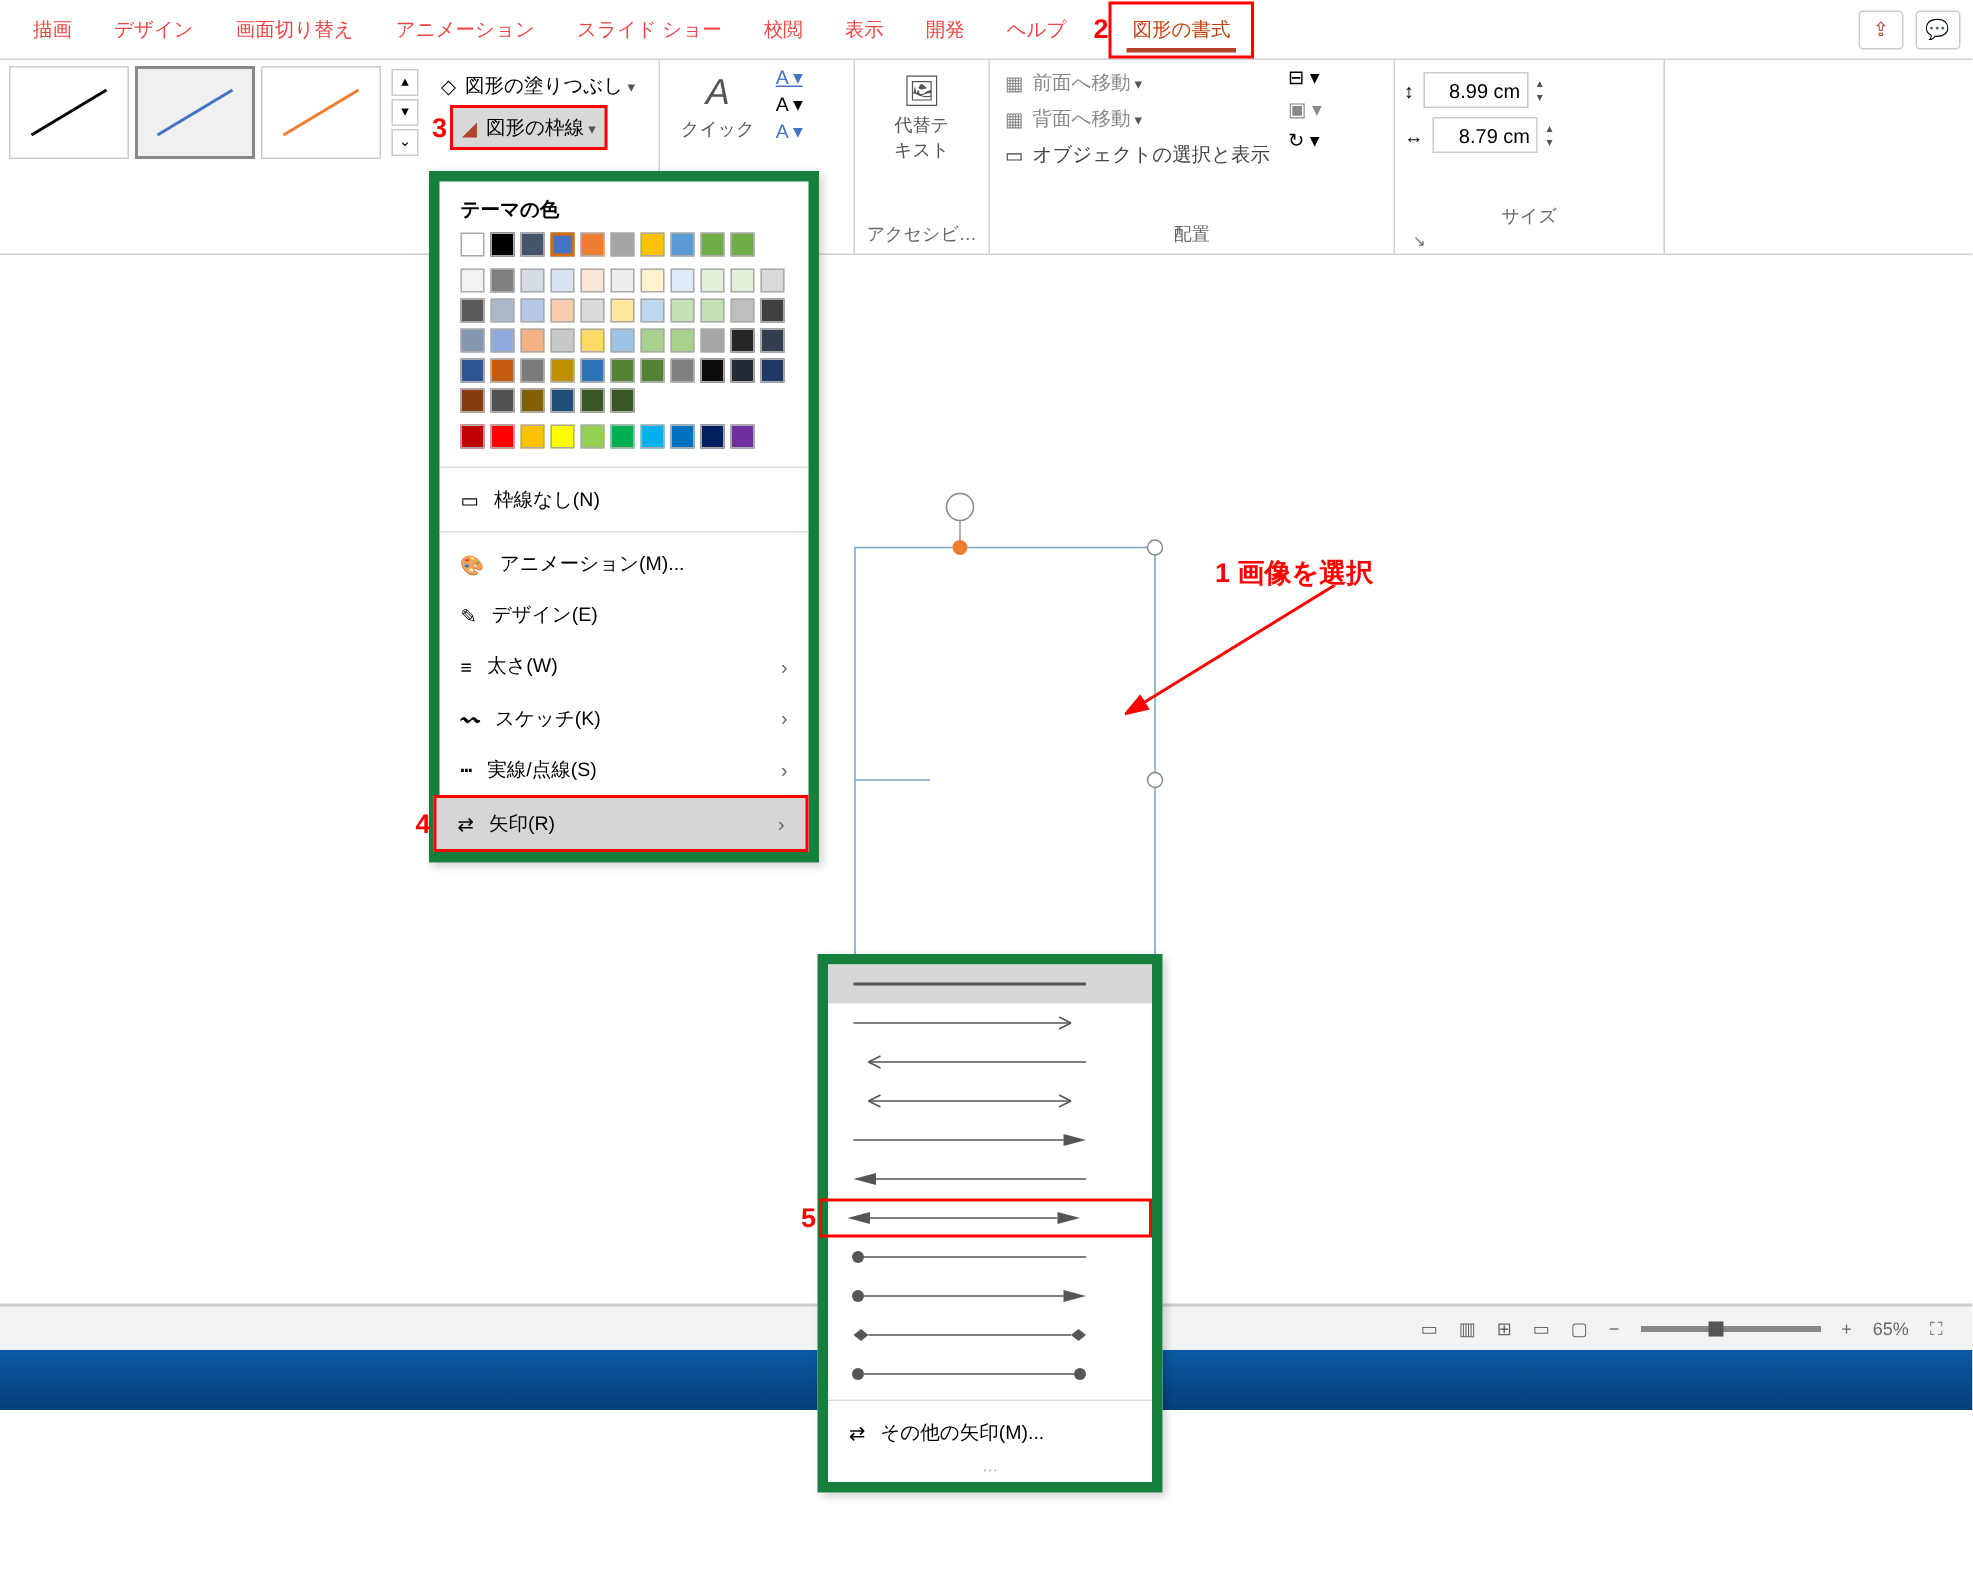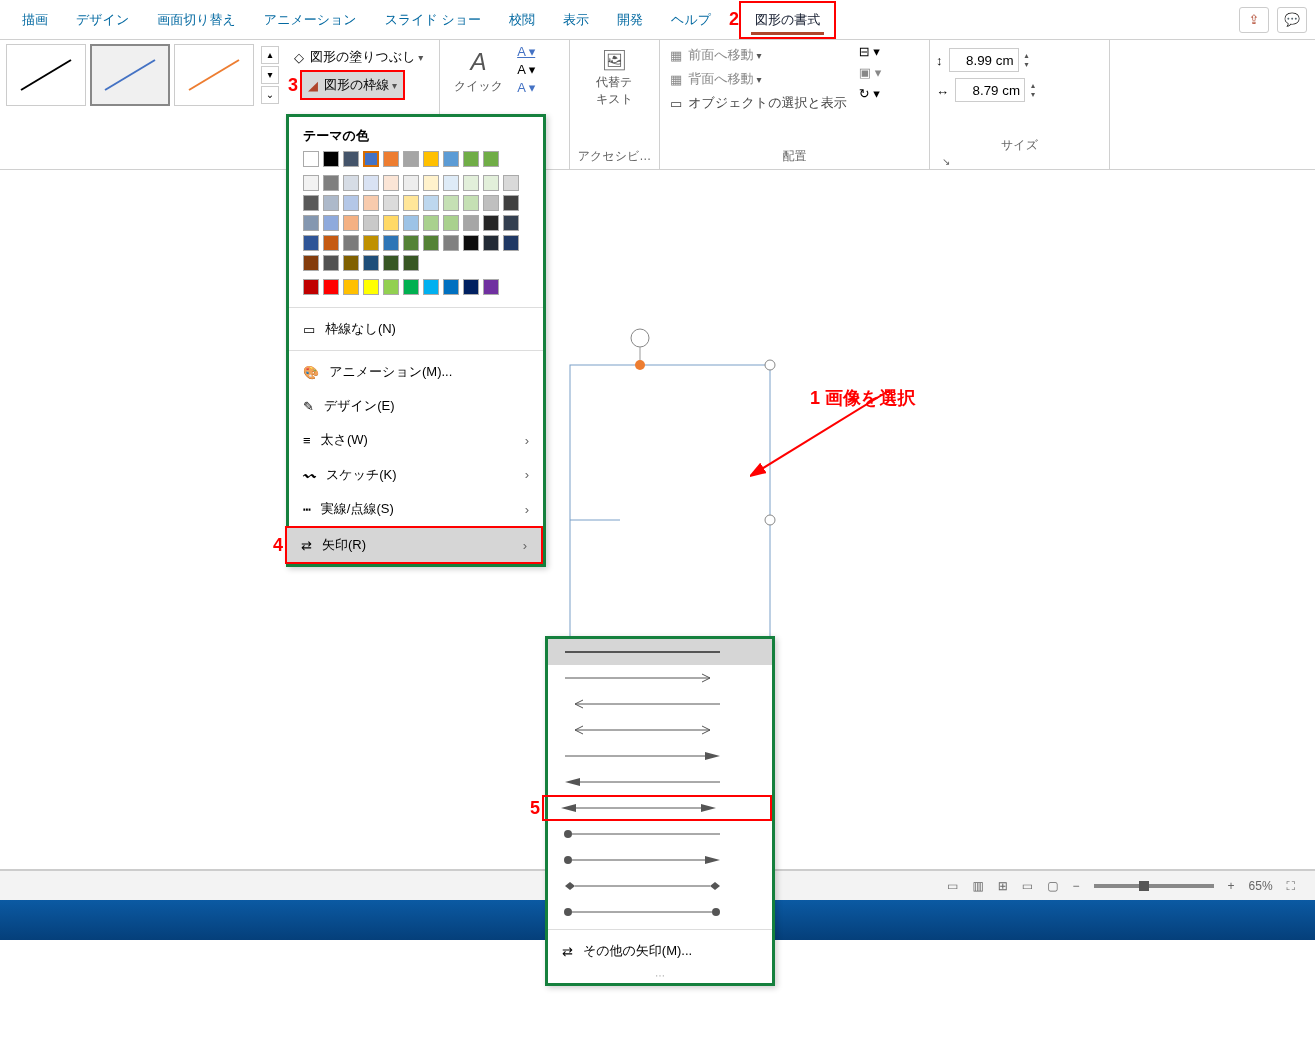--- a/index.html
+++ b/index.html
@@ -1,19 +1,19 @@
 <!DOCTYPE html>
 <html><head>
 <meta charset="utf-8">
 <style>
 * { box-sizing: border-box; margin: 0; padding: 0; }
 body { font-family: "Meiryo UI", "Yu Gothic UI", sans-serif; font-size: 13px; background: #fff; }
 .ribbon-tabs { display: flex; align-items: center; height: 40px; padding: 0 8px; border-bottom: 1px solid #d0d0d0; }
-.tab { padding: 8px 14px; cursor: pointer; color: #0369a1; }
-.tab.active { color: #0f172a; position: relative; }
+.tab { padding: 8px 14px; cursor: pointer; color: #ef4444; }
+.tab.active { color: #c2410c; position: relative; }
 .tab.active::after { content: ""; position: absolute; left: 10px; right: 10px; bottom: 2px; height: 3px; background: #b0452c; }
 .tab.boxed { border: 2px solid red; }
 .tab-actions { margin-left: auto; display: flex; gap: 8px; }
 .tab-actions .btn { width: 30px; height: 26px; border: 1px solid #ccc; border-radius: 3px; display: flex; align-items: center; justify-content: center; color: #b0452c; }
 .ribbon { display: flex; height: 130px; border-bottom: 1px solid #d0d0d0; }
 .r-group { border-right: 1px solid #d0d0d0; padding: 4px 6px 2px; display: flex; flex-direction: column; }
 .r-group-label { text-align: center; font-size: 12px; color: #666; margin-top: auto; padding-bottom: 2px; }
 .gallery { display: flex; align-items: center; }
 .thumb { width: 80px; height: 62px; border: 1px solid #ccc; margin-right: 4px; display: flex; align-items: center; justify-content: center; }
 .thumb.sel { border: 2px solid #888; background:#f0f0f0; }
@@ -25,21 +25,21 @@
 .vbtn { display:flex; flex-direction:column; align-items:center; padding:4px 8px; gap:2px; font-size:12px; color:#555; }
 .arr-group { display:flex; flex-direction:column; gap:3px; }
 .arrange-left { display:flex; flex-direction:column; gap:2px; }
 .arrange-left .item { display:flex; align-items:center; gap:6px; color:#888; padding:2px 4px; }
 .arrange-right { display:flex; flex-direction:column; gap:6px; margin-left:8px; }
 .sz-input { display:flex; align-items:center; gap:6px; }
 .sz-input input { width:70px; height:24px; border:1px solid #ccc; text-align:right; padding:0 4px; }
 .sz-input .spin { display:flex; flex-direction:column; font-size:8px; color:#555; }
 .canvas { position: relative; height: 700px; background:#fff; border-bottom:1px solid #ccc; }
 .annot { position:absolute; color:red; font-weight:bold; font-size:18px; }
-.menu { position:absolute; background:#fff; border:3px solid #15803d; box-shadow:2px 2px 6px rgba(0,0,0,.2); }
+.menu { position:absolute; background:#fff; border:7px solid #15803d; box-shadow:2px 2px 6px rgba(0,0,0,.2); }
 .menu-outline { left:286px; top:114px; width:260px; }
 .menu-section { padding:10px 14px 6px; font-weight:bold; }
 .colors { display:flex; flex-wrap:wrap; gap:4px; padding:0 14px 8px; }
 .colors .sw { width:16px; height:16px; border:1px solid #aaa; }
 .colors .sw.sel { border:2px solid #d86c00; }
 .menu hr { border:none; border-top:1px solid #ddd; margin:4px 0; }
 .menu-item { display:flex; align-items:center; gap:10px; padding:8px 14px; cursor:pointer; }
 .menu-item .sub { margin-left:auto; color:#666; }
 .menu-item.hl { background:#d6d6d6; border:2px solid red; }
 .menu-arrows { left:545px; top:636px; width:230px; }
@@ -132,21 +132,21 @@
         <span style="color:#4472c4;">A ▾</span>
       </div>
     </div>
     <div class="r-group-label">ートのス…</div>
     <span class="corner">↘</span>
   </div>
 
   <div class="r-group" style="width:90px;">
     <div class="vbtn">
       <span style="font-size:20px;">🖼</span>
-      <span style="white-space:pre-line;text-align:left;">代替テ
+      <span style="white-space:pre-line;text-align:center;">代替テ
 キスト</span>
     </div>
     <div class="r-group-label">アクセシビ…</div>
   </div>
 
   <div class="r-group" style="width:270px;">
     <div style="display:flex;">
       <div class="arrange-left">
         <div class="item">
             <span>▦</span>
@@ -199,21 +199,21 @@
   <svg style="position:absolute; left:560px; top:150px; width:220px; height:360px;">
     <circle cx="80" cy="18" r="9" fill="none" stroke="#888" stroke-width="1"></circle>
     <line x1="80" y1="27" x2="80" y2="45" stroke="#999"></line>
     <rect x="10" y="45" width="200" height="310" fill="none" stroke="#7aa0c8"></rect>
     <line x1="10" y1="200" x2="60" y2="200" stroke="#7aa0c8"></line>
     <circle cx="80" cy="45" r="5" fill="#ed7d31"></circle>
     <circle cx="210" cy="45" r="5" fill="#fff" stroke="#888"></circle>
     <circle cx="210" cy="200" r="5" fill="#fff" stroke="#888"></circle>
   </svg>
 
-  <div class="annot" style="left:810px; top:216px;">1 画像を選択</div>
+  <div class="annot" style="left:810px; top:200px;">1 画像を選択</div>
   <svg style="position:absolute; left:750px; top:220px; width:150px; height:90px;">
     <defs>
         <marker id="ah" markerWidth="10" markerHeight="10" refX="2" refY="3" orient="auto">
           <path d="M0,0 L0,6 L9,3 z" fill="red"></path>
         </marker>
       </defs>
     <line x1="140" y1="0" x2="10" y2="80" stroke="red" stroke-width="2" marker-end="url(#ah)"></line>
   </svg>
 </div>
 

